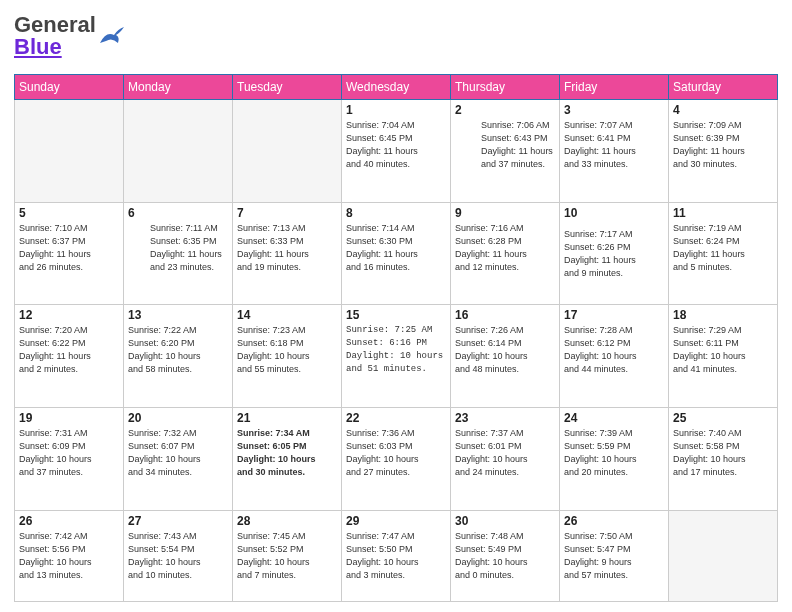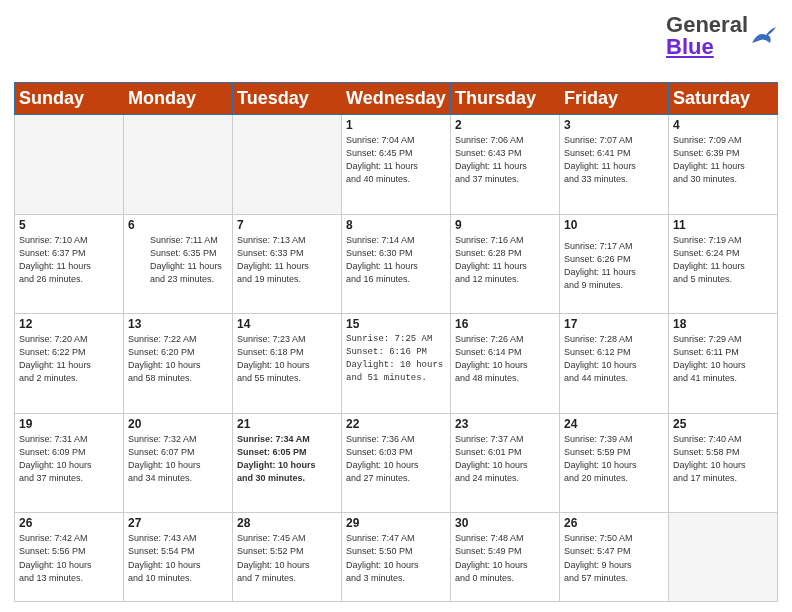--- a/index.html
+++ b/index.html
@@ -12,23 +12,23 @@
     }
     .page {
       width: 792px;
       height: 612px;
       padding: 10px 14px 10px 14px;
       display: flex;
       flex-direction: column;
     }
     .header {
       display: flex;
-      justify-content: flex-end;
+      justify-content: flex-start;
       align-items: flex-start;
-      margin-bottom: 24px;
+      margin-bottom: 16px;
     }
     .logo {
       display: flex;
       align-items: center;
       margin-top: 4px;
     }
     .logo-text {
       font-size: 22px;
       font-weight: bold;
       line-height: 1;
@@ -54,24 +54,24 @@
       color: #444;
     }
     .calendar {
       flex: 1;
       border: 1px solid #ccc;
       border-collapse: collapse;
       width: 100%;
       table-layout: fixed;
     }
     .calendar th {
-      background: #c2410c;
+      background: #ec4899;
       color: #fff;
-      font-size: 18px;
-      font-weight: bold;
+      font-size: 12px;
+      font-weight: normal;
       padding: 5px 4px;
       text-align: left;
       border: 1px solid #2c6fad;
     }
     .calendar td {
       vertical-align: top;
       border: 1px solid #ccc;
       padding: 3px 4px;
       font-size: 9.5px;
       color: #333;
@@ -135,21 +135,21 @@
           <td class="empty"></td>
           <td>
             <div class="day-num">1</div>
             <div class="day-info" style="white-space: pre-line;">Sunrise: 7:04 AM
 Sunset: 6:45 PM
 Daylight: 11 hours
 and 40 minutes.</div>
           </td>
           <td>
             <div class="day-num">2</div>
-            <div class="day-info" style="white-space: pre-line;">Sunrise: 7:06 AM
+            <div class="day-info" style="white-space: pre-line; margin-left: 26px;">Sunrise: 7:06 AM
 Sunset: 6:43 PM
 Daylight: 11 hours
 and 37 minutes.</div>
           </td>
           <td>
             <div class="day-num">3</div>
             <div class="day-info" style="white-space: pre-line;">Sunrise: 7:07 AM
 Sunset: 6:41 PM
 Daylight: 11 hours
 and 33 minutes.</div>

